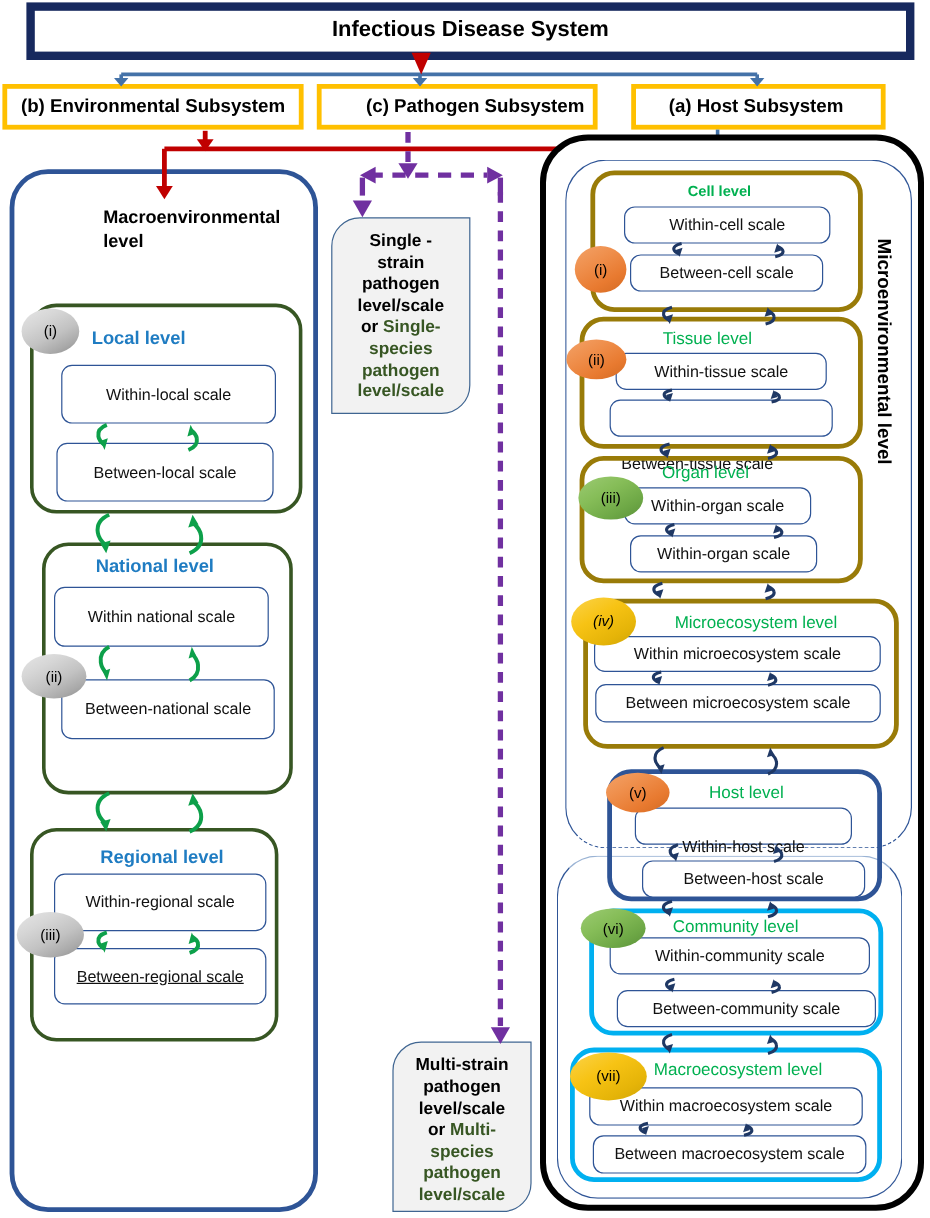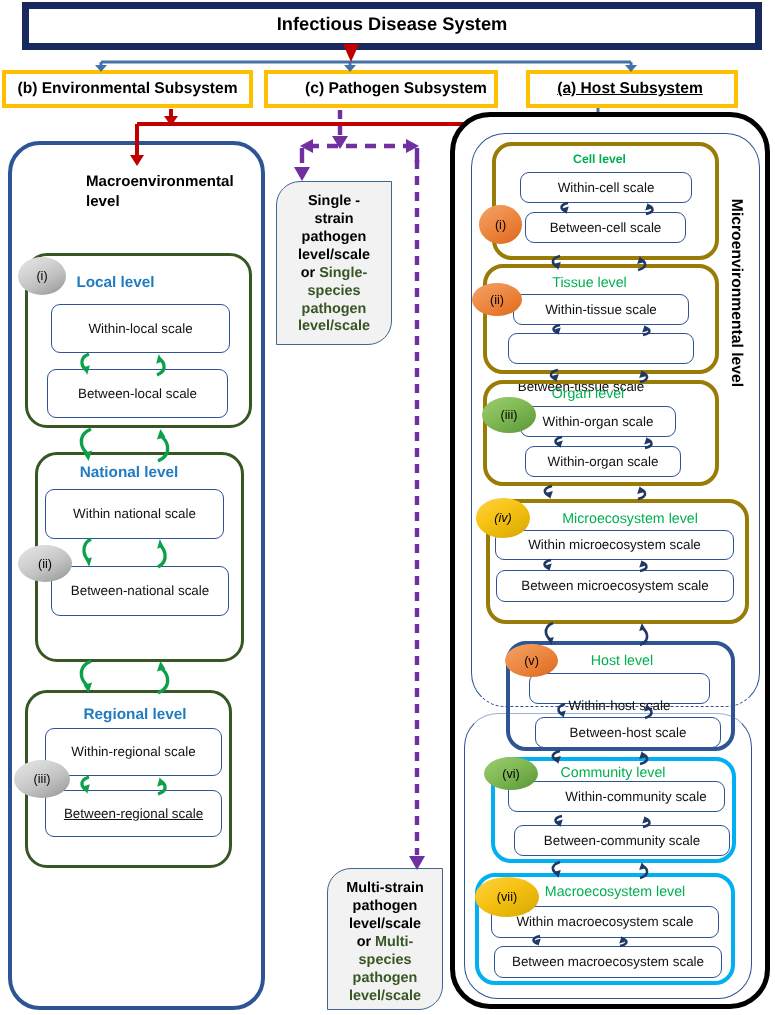--- a/index.html
+++ b/index.html
@@ -54,21 +54,21 @@
 <div class="abs" id="title-box"></div>
 <div class="txt" id="title-text">Infectious Disease System</div>
 
 <div class="abs sub-box" style="left:2px;width:251px;"></div>
 <div class="txt sub-text" style="left:2px;width:251px;text-align:center;">(b) Environmental Subsystem</div>
 
 <div class="abs sub-box" style="left:264px;width:234px;"></div>
 <div class="txt sub-text" style="left:264px;width:264px;">(c) Pathogen Subsystem</div>
 
 <div class="abs sub-box" style="left:526px;width:212px;"></div>
-<div class="txt sub-text" style="left:526px;width:208px;text-decoration:underline;">(a) Host Subsystem</div>
+<div class="txt sub-text" style="left:526px;width:208px;">(a) Host Subsystem</div>
 
 <svg class="ov" id="svg-top">
   <g stroke="#4472a8" stroke-width="3" fill="none">
     <path d="M101,62 L631,62"></path>
     <path d="M101,62 L101,67"></path>
     <path d="M350,62 L350,67"></path>
     <path d="M631,62 L631,67"></path>
   </g>
   <g fill="#4472a8">
     <path d="M95,65 L107,65 L101,72 Z"></path>
@@ -225,21 +225,21 @@
 <div class="abs lvl-hostblue" style="left:506px;top:641px;width:229px;height:110px;"></div>
 <div class="txt lvl-name2" style="left:586px;top:653px;width:72px;height:16px;color:#00b050;font-size:14.2px;">Host level</div>
 <div class="abs scale-box" style="left:529px;top:673px;width:181px;height:31px;"></div>
 <div class="txt scale-text" style="left:529px;top:673px;width:181px;height:31px;margin-top:17px;">Within-host scale</div>
 <div class="abs scale-box" style="left:535px;top:717px;width:186px;height:31px;"></div>
 <div class="txt scale-text" style="left:535px;top:717px;width:186px;height:31px;">Between-host scale</div>
 
 <div class="abs lvl-cyan" style="left:491px;top:757px;width:245px;height:106px;"></div>
 <div class="txt lvl-name2" style="left:564px;top:765px;width:98px;height:16px;color:#00b050;font-size:14.2px;">Community level</div>
 <div class="abs scale-box" style="left:508px;top:781px;width:217px;height:31px;"></div>
-<div class="txt scale-text" style="left:508px;top:781px;width:256px;height:31px;">Within-community scale</div>
+<div class="txt scale-text" style="left:508px;top:781px;width:217px;height:31px;">Within-community scale</div>
 <div class="abs scale-box" style="left:514px;top:825px;width:216px;height:31px;"></div>
 <div class="txt scale-text" style="left:514px;top:825px;width:216px;height:31px;">Between-community scale</div>
 
 <div class="abs lvl-cyan" style="left:475px;top:873px;width:260px;height:112px;"></div>
 <div class="txt lvl-name2" style="left:551px;top:884px;width:128px;height:16px;color:#00b050;font-size:14.2px;">Macroecosystem level</div>
 <div class="abs scale-box" style="left:491px;top:906px;width:228px;height:32px;"></div>
 <div class="txt scale-text" style="left:491px;top:906px;width:228px;height:32px;">Within macroecosystem scale</div>
 <div class="abs scale-box" style="left:494px;top:946px;width:228px;height:32px;"></div>
 <div class="txt scale-text" style="left:494px;top:946px;width:228px;height:32px;">Between macroecosystem scale</div>
 

